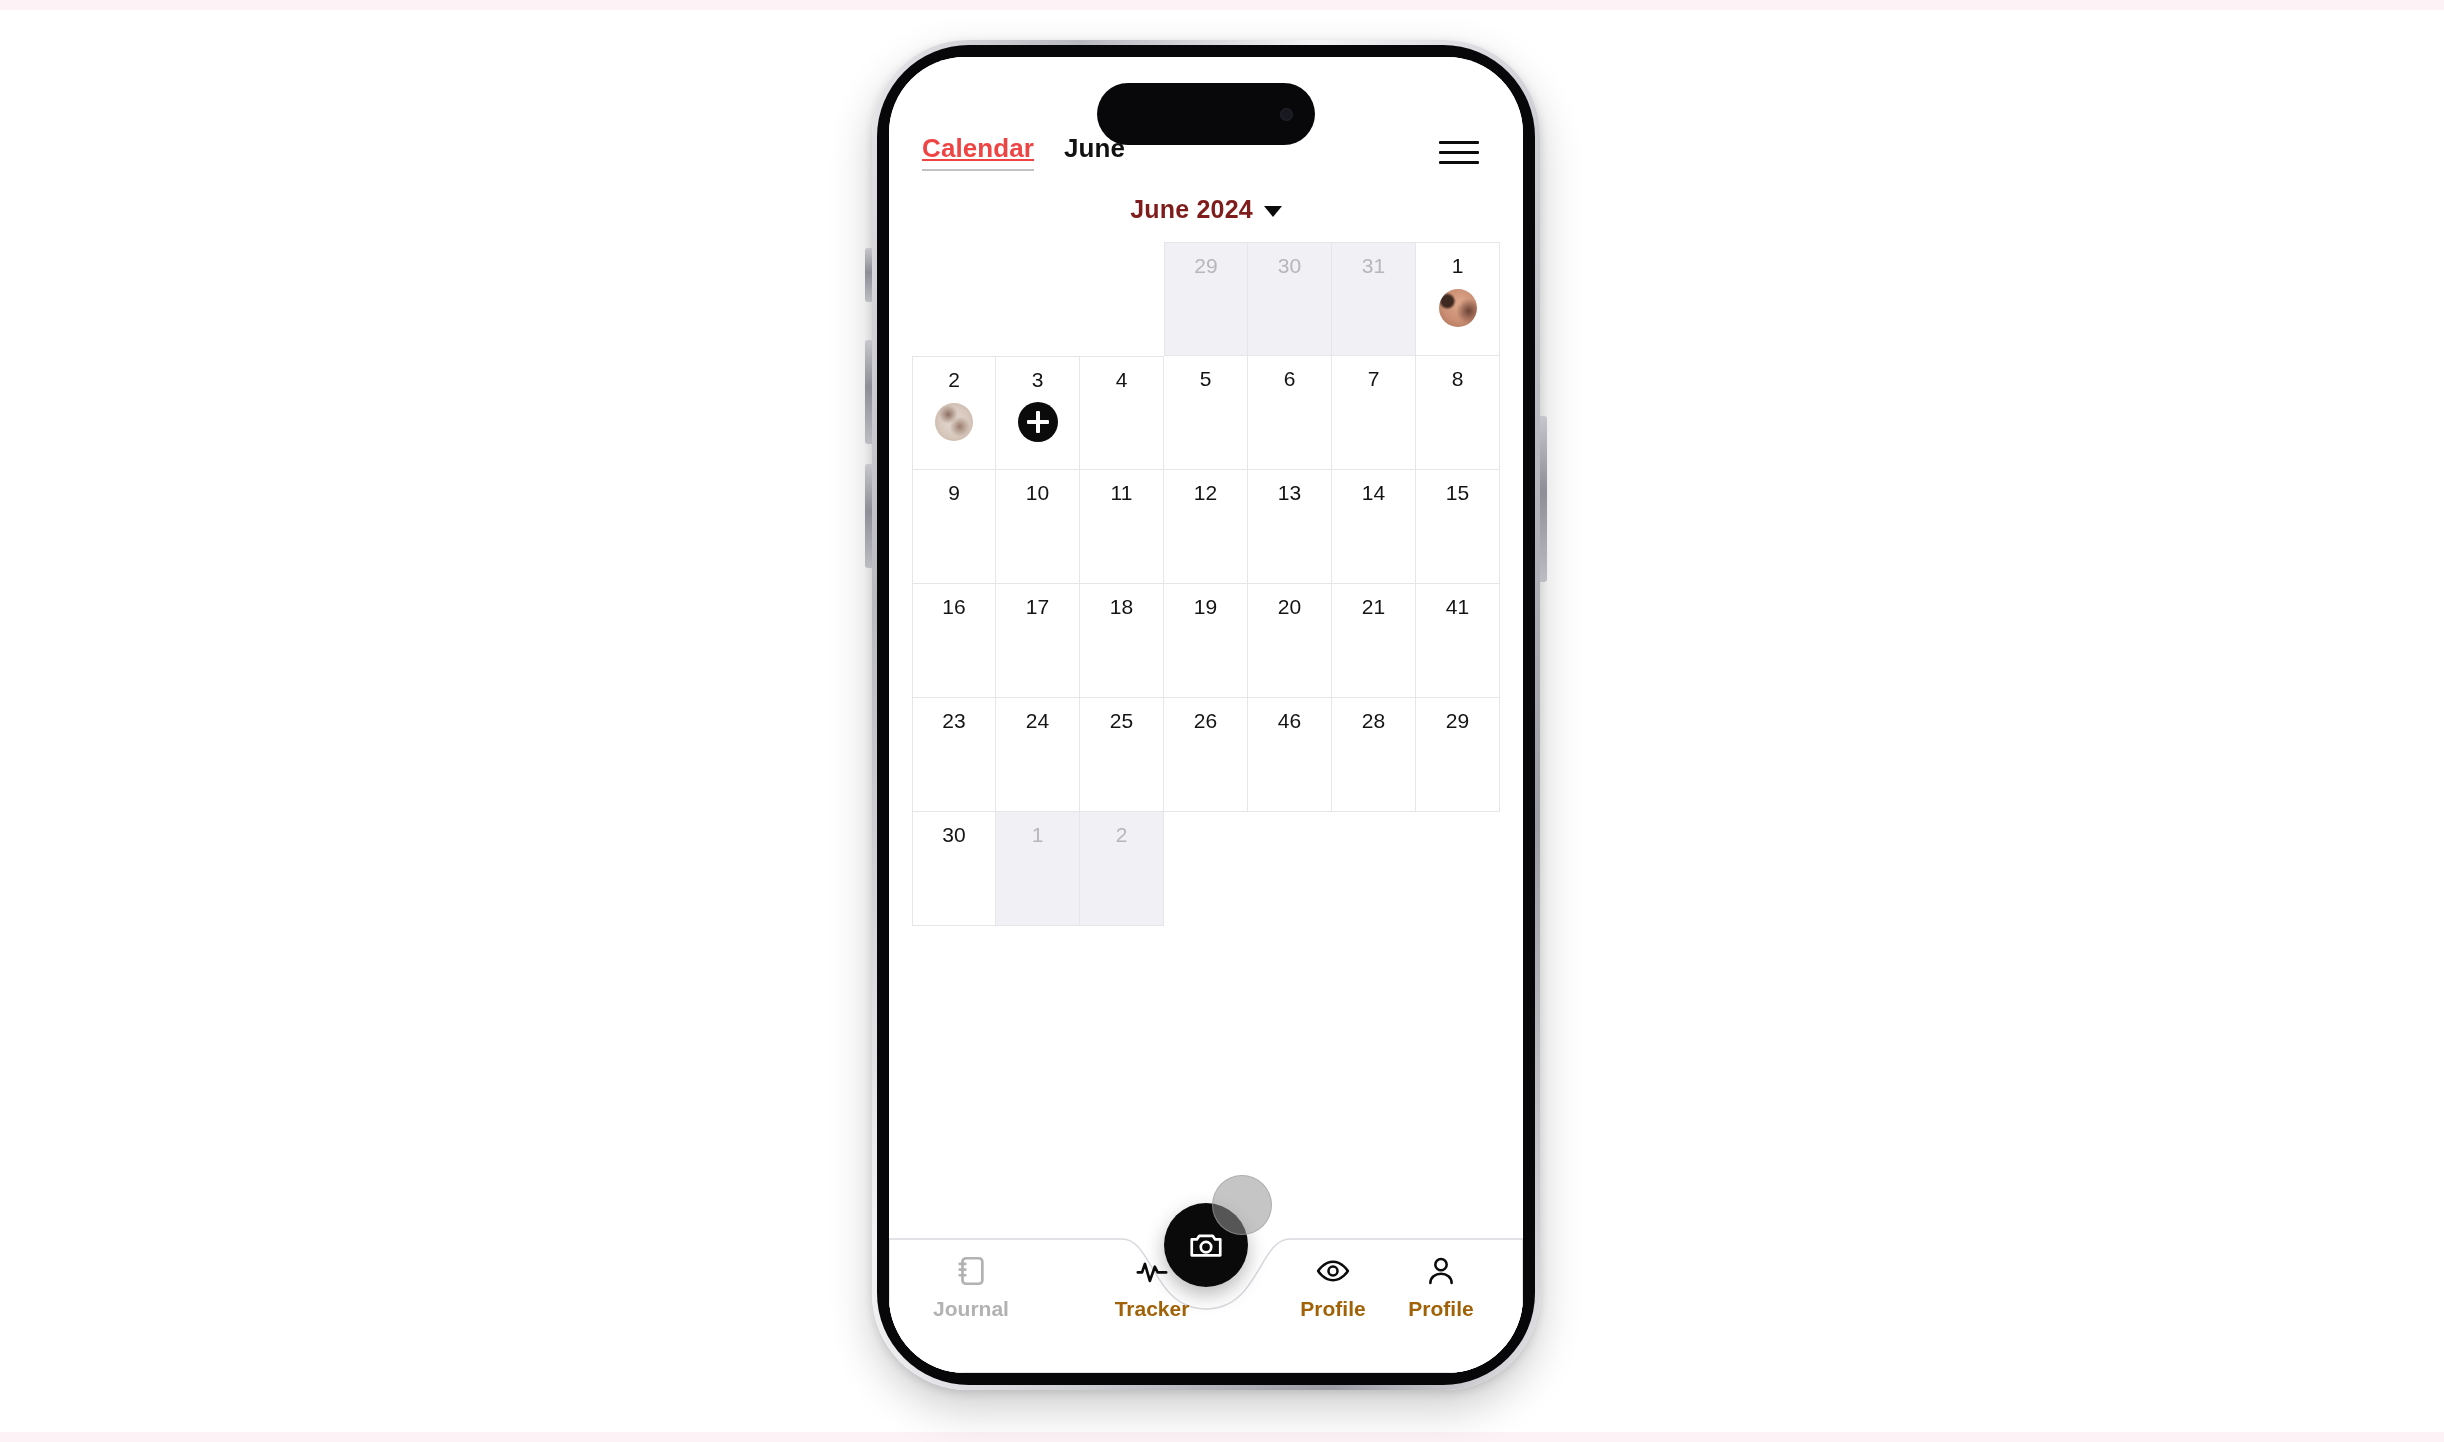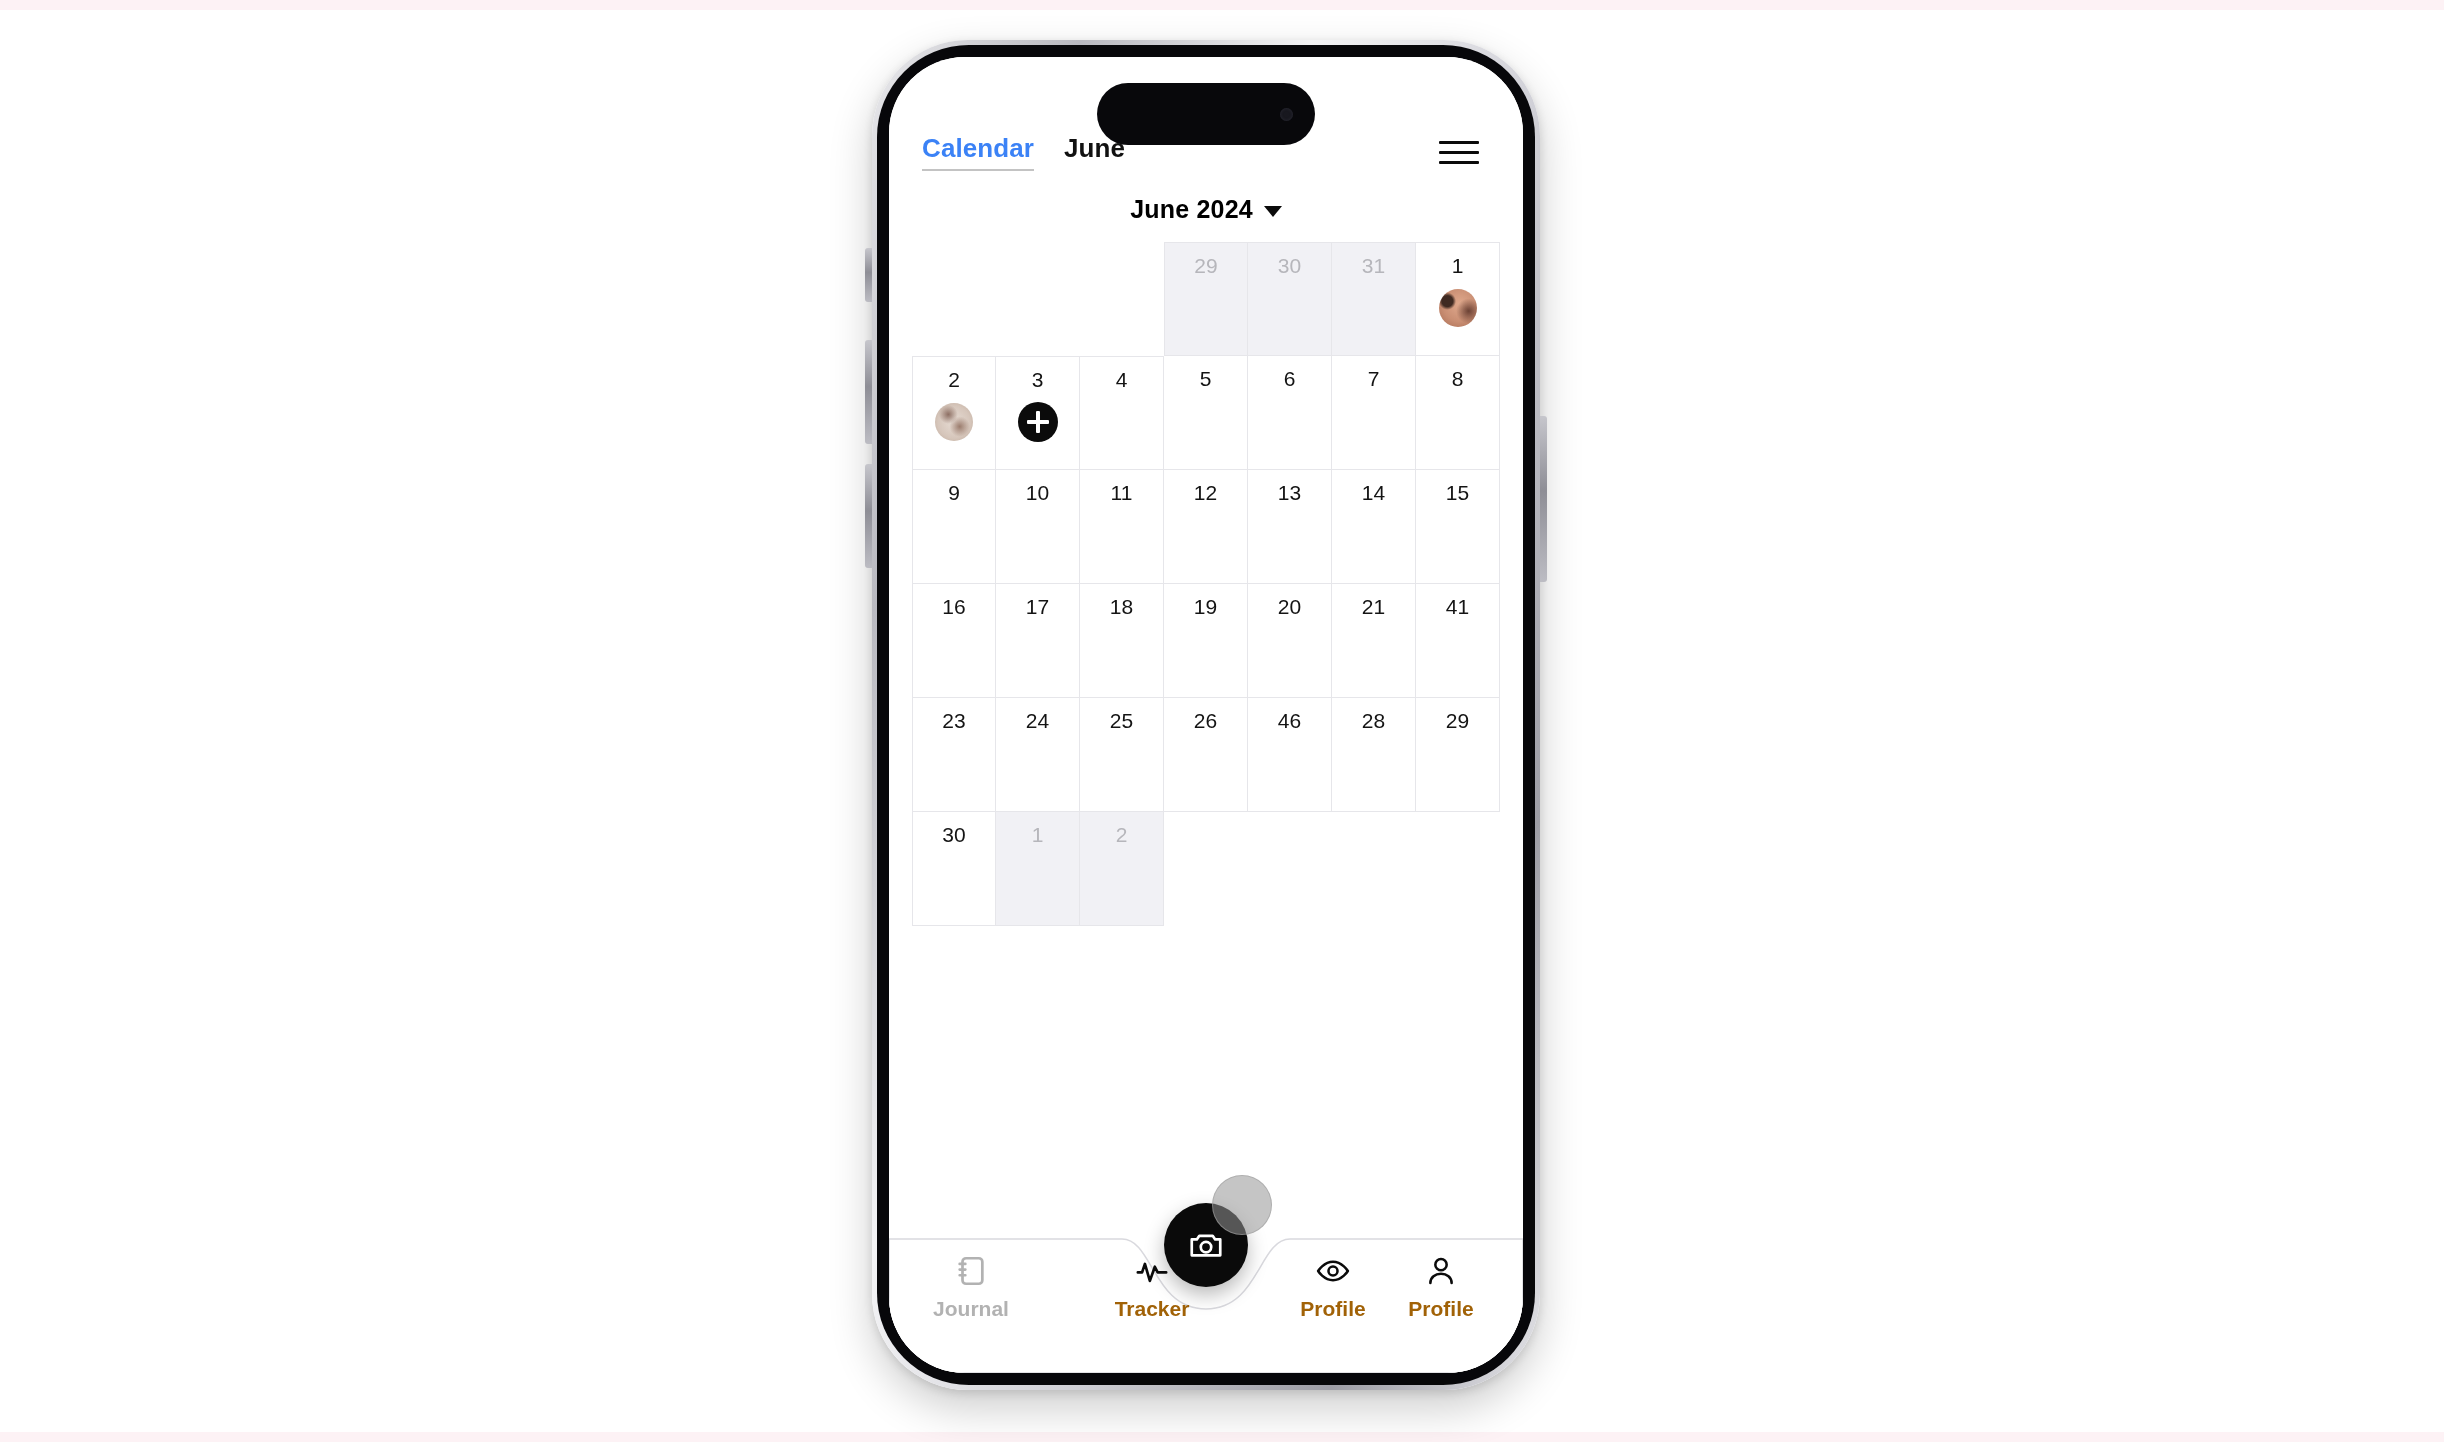--- a/index.html
+++ b/index.html
@@ -124,22 +124,23 @@
     font-weight: bold;
     letter-spacing: 0.1px;
     background: none;
     border: none;
     padding: 0 0 5px 0;
     font-family: "Liberation Sans", sans-serif;
     cursor: pointer;
     color: #111111;
   }
   .view-tab.inactive {
-    color: #3b82f6;
+    color: #ef4444;
     border-bottom: 2px solid #c3c3c3;
+    text-decoration: underline;
   }
 
   .header-spacer { flex: 1; }
 
   .menu-btn {
     width: 44px;
     height: 36px;
     display: flex;
     flex-direction: column;
     justify-content: center;
@@ -161,21 +162,21 @@
     display: flex;
     align-items: center;
     justify-content: center;
     gap: 11px;
     margin-top: 20px;
     cursor: pointer;
   }
   .month-label {
     font-size: 25px;
     font-weight: bold;
-    color: #000000;
+    color: #7f1d1d;
     letter-spacing: 0.2px;
   }
   .month-caret {
     width: 0; height: 0;
     border-left: 9px solid transparent;
     border-right: 9px solid transparent;
     border-top: 11px solid #0b0b0b;
     margin-top: 3px;
   }
 

